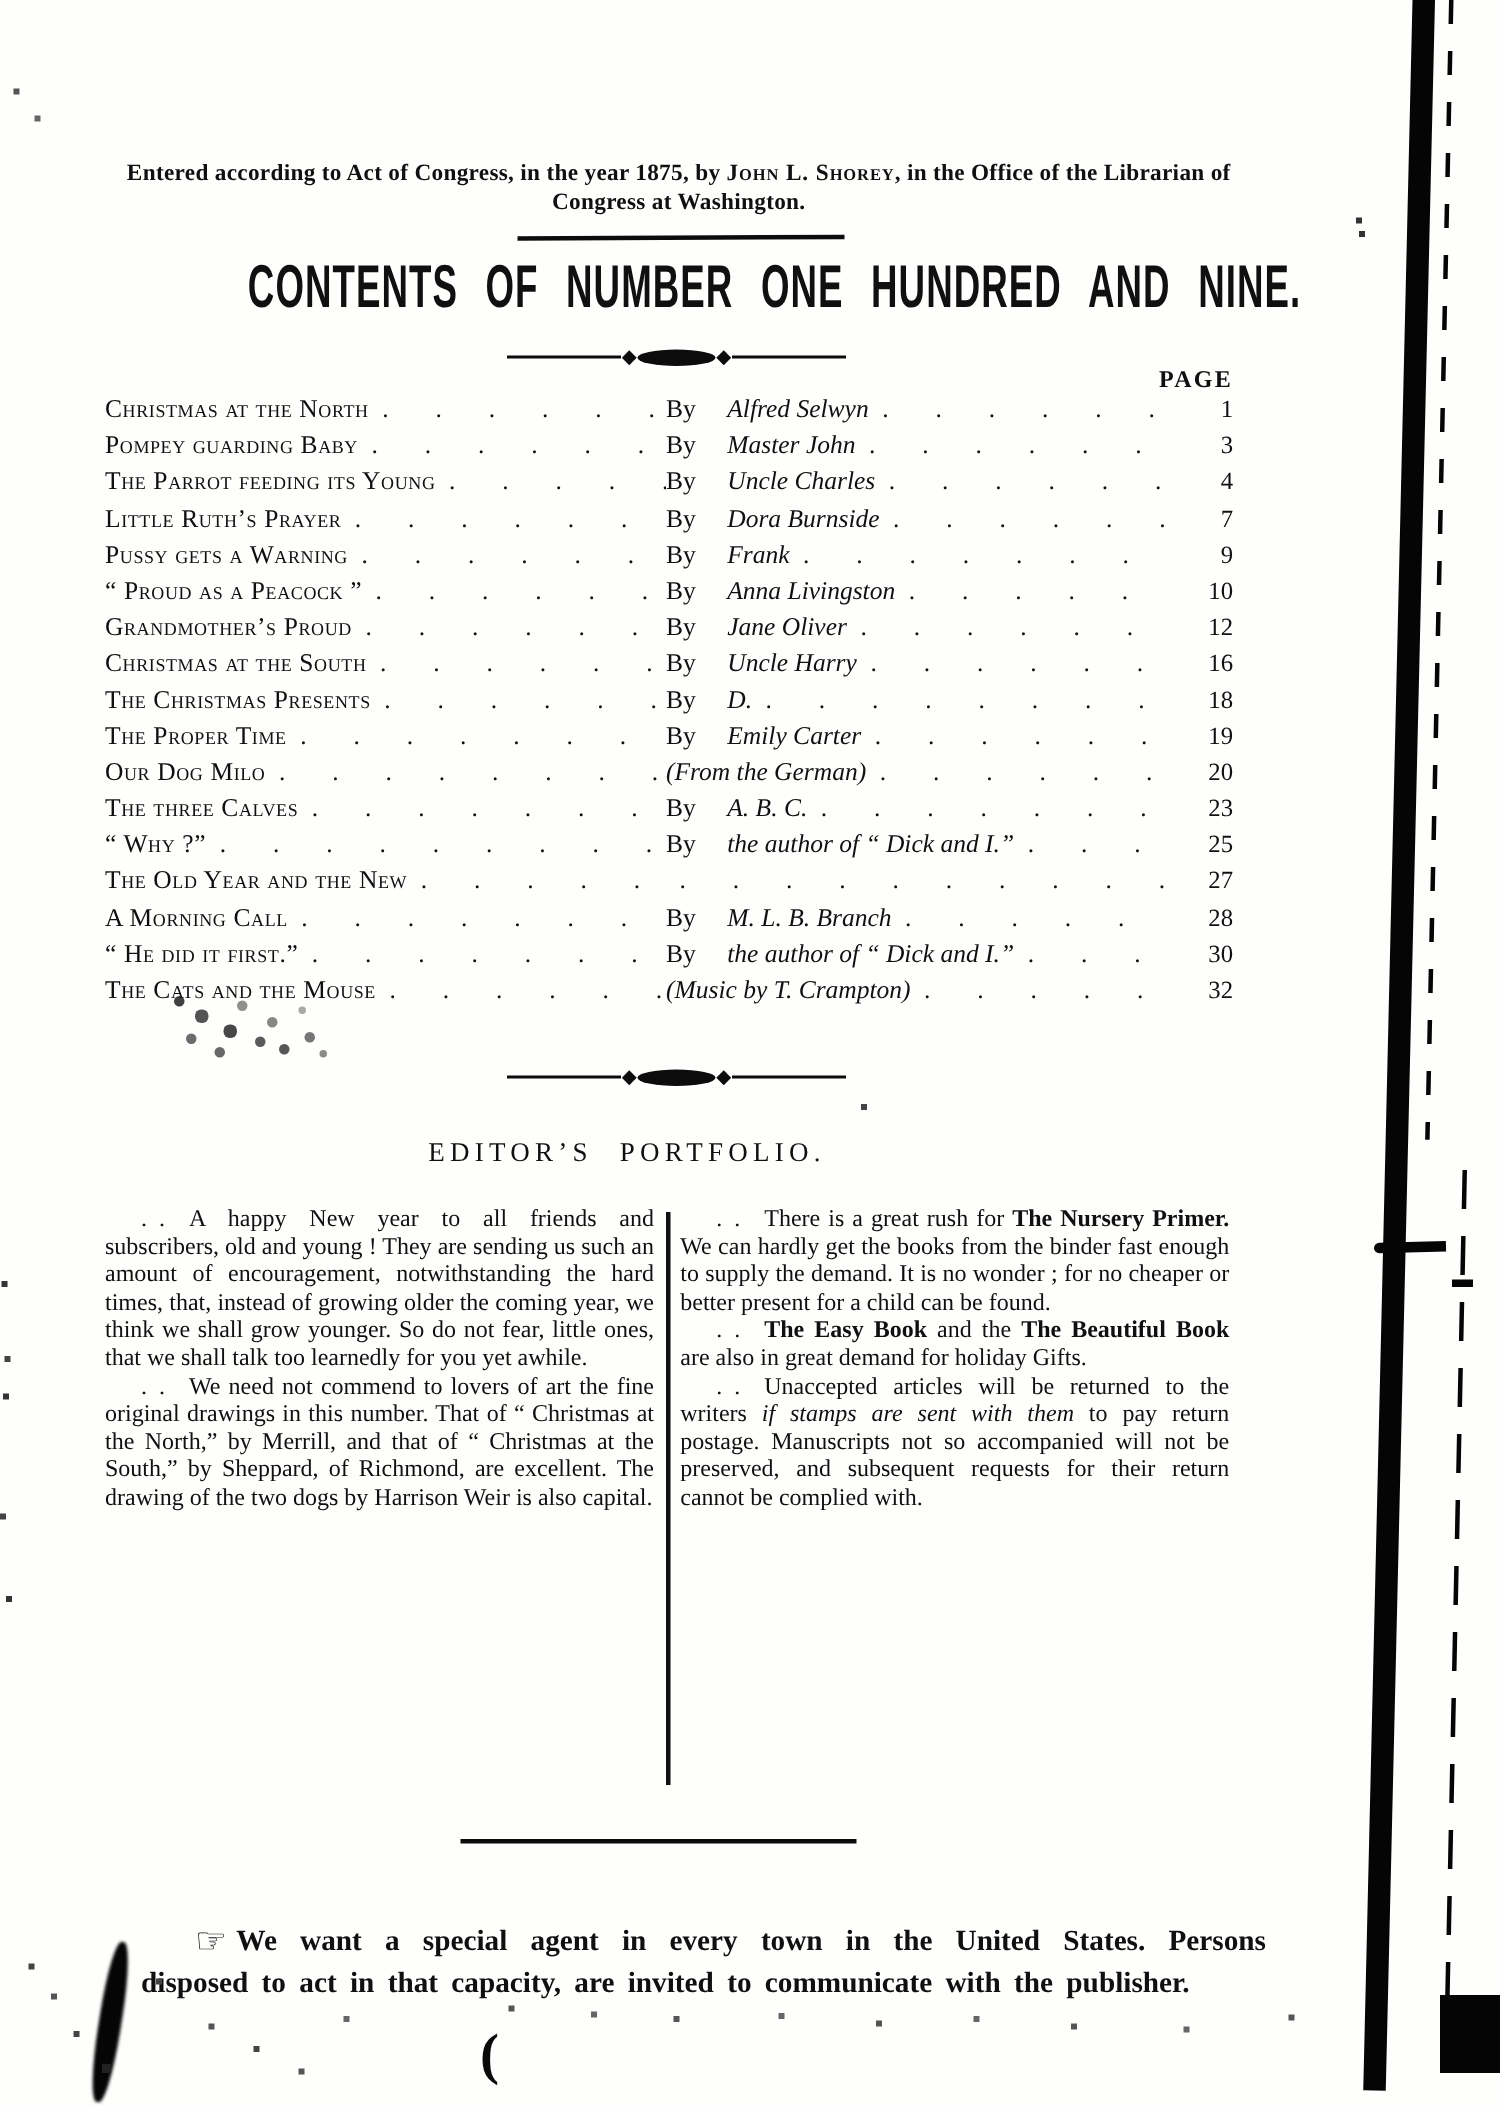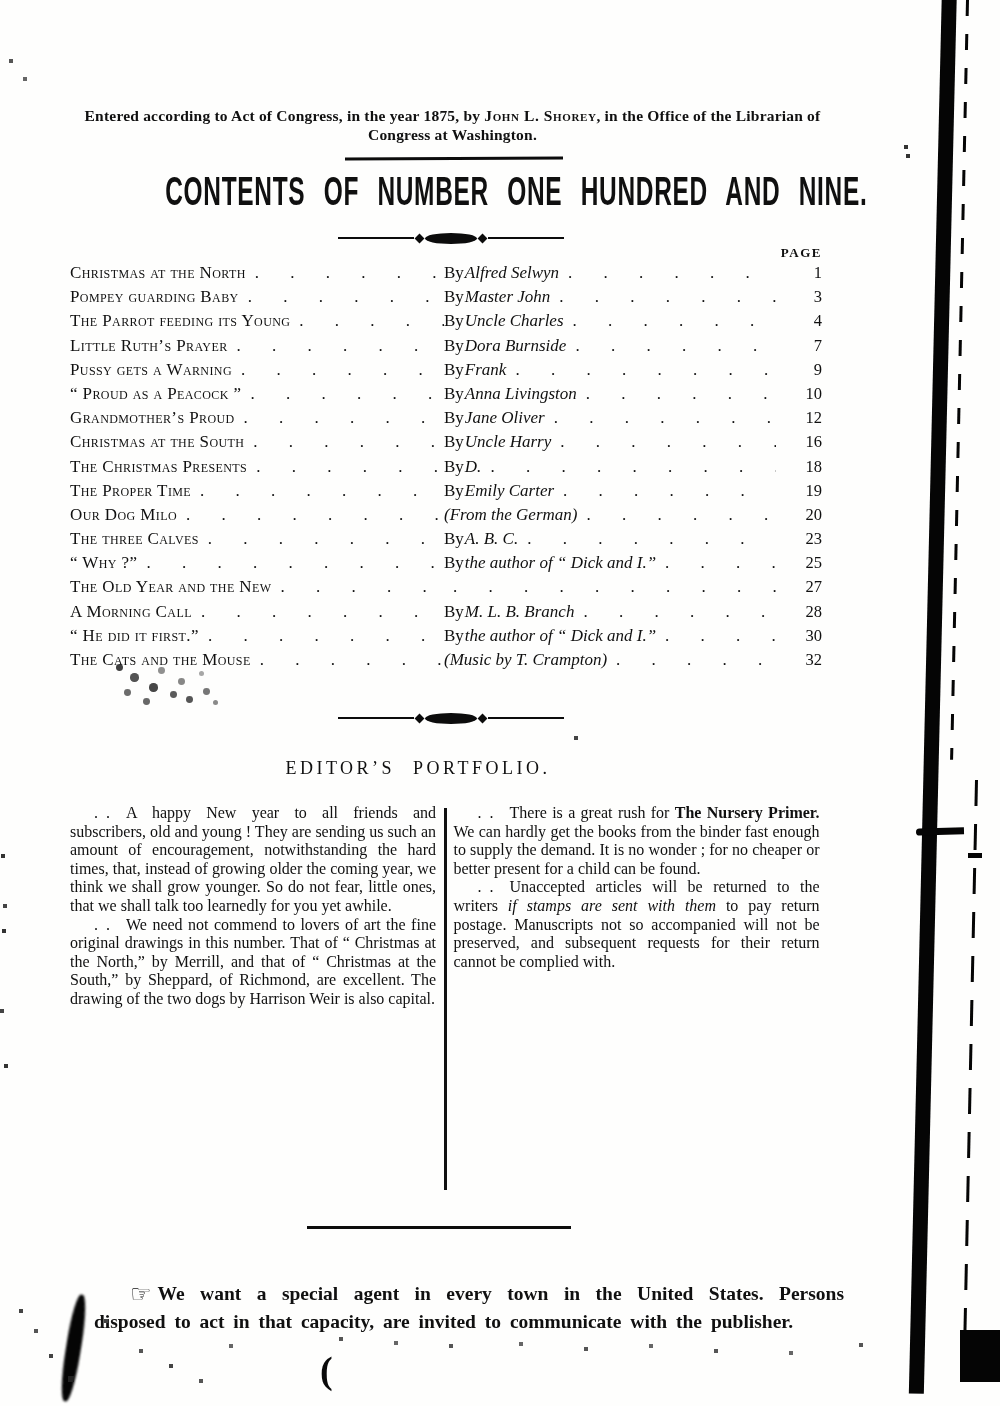--- a/index.html
+++ b/index.html
@@ -22,27 +22,27 @@
   
   .ornament{position:absolute;left:338px;width:226px;height:12px;display:flex;align-items:center;}
   .ornament .line{flex:1;height:2px;background:#0c0c0c;}
   .ornament .dmd{width:7px;height:7px;background:#0c0c0c;transform:rotate(45deg);margin:0 2px;flex:none;}
   .ornament .lens{width:52px;height:11px;background:#0c0c0c;border-radius:50%;flex:none;}
   .orn-1{top:232px;}
   .orn-2{top:712px;}
 
   
   .page-col-header{position:absolute;top:245px;left:70px;width:752px;text-align:right;
-                   font-size:13px;font-weight:bold;letter-spacing:1.5px;}
+                   font-size:16px;font-weight:bold;letter-spacing:1.5px;}
   .toc{position:absolute;top:263px;left:70px;width:752px;}
   .toc-row{display:flex;align-items:baseline;height:24.2px;font-size:17px;white-space:nowrap;}
   .toc-left{width:374px;display:flex;align-items:baseline;overflow:hidden;flex:none;text-align:right;}
   .t-title{font-variant:small-caps;letter-spacing:0.4px;}
   .toc-mid{flex:1;display:flex;align-items:baseline;overflow:hidden;}
-  .author-prefix{margin-right:1px;}
+  .author-prefix{margin-right:21px;}
   .author-name{font-style:italic;}
   .dots{flex:1;overflow:hidden;white-space:nowrap;word-spacing:27px;padding-left:9px;color:#101010;}
   .toc-page{width:46px;text-align:right;flex:none;font-size:16.5px;}
 
   
   .portfolio-heading{position:absolute;top:758px;left:0;width:836px;text-align:center;
                      font-size:18px;letter-spacing:3.5px;word-spacing:10px;}
   .columns{position:absolute;top:804px;left:70px;width:756px;display:flex;}
   .col{width:366px;text-align:justify;font-size:16px;line-height:18.6px;}
   .col-divider{width:2.5px;background:#111;margin:4px 7px 0 8px;height:382px;flex:none;}
@@ -318,20 +318,21 @@
   <div class="portfolio-heading">EDITOR’S PORTFOLIO.</div>
 
   <div class="columns">
     <div class="col">
         <p class="para"><span>. .  A happy New year to all friends and subscribers, old and young !  They are sending us such an amount of encouragement, notwithstanding the hard times, that, instead of growing older the coming year, we think we shall grow younger.  So do not fear, little ones, that we shall talk too learnedly for you yet awhile.</span></p>
         <p class="para"><span>. .  We need not commend to lovers of art the fine original drawings in this number.  That of “ Christmas at the North,” by Merrill, and that of “ Christmas at the South,” by Sheppard, of Richmond, are excellent.  The drawing of the two dogs by Harrison Weir is also capital.</span></p>
       </div>
     <div class="col-divider"></div>
     <div class="col">
         <p class="para"><span>. .  There is a great rush for </span><span class="b">The Nursery Primer.</span><span>  We can hardly get the books from the binder fast enough to supply the demand.  It is no wonder ; for no cheaper or better present for a child can be found.</span></p>
+        <p class="para"><span>. .  </span><span class="b">The Easy Book</span><span> and the </span><span class="b">The Beautiful Book</span><span> are also in great demand for holiday Gifts.</span></p>
         <p class="para"><span>. .  Unaccepted articles will be returned to the writers </span><span class="i">if stamps are sent with them</span><span> to pay return postage.  Manuscripts not so accompanied will not be preserved, and subsequent requests for their return cannot be complied with.</span></p>
       </div>
   </div>
 
   <div class="rule-bottom"></div>
   <p class="notice">
     <span class="manicule">☞</span><span>We want a special agent in every town in the United States. Persons disposed to act in that capacity, are invited to communicate with the publisher.</span>
   </p>
 
   <div class="artifact bar-right"></div>

